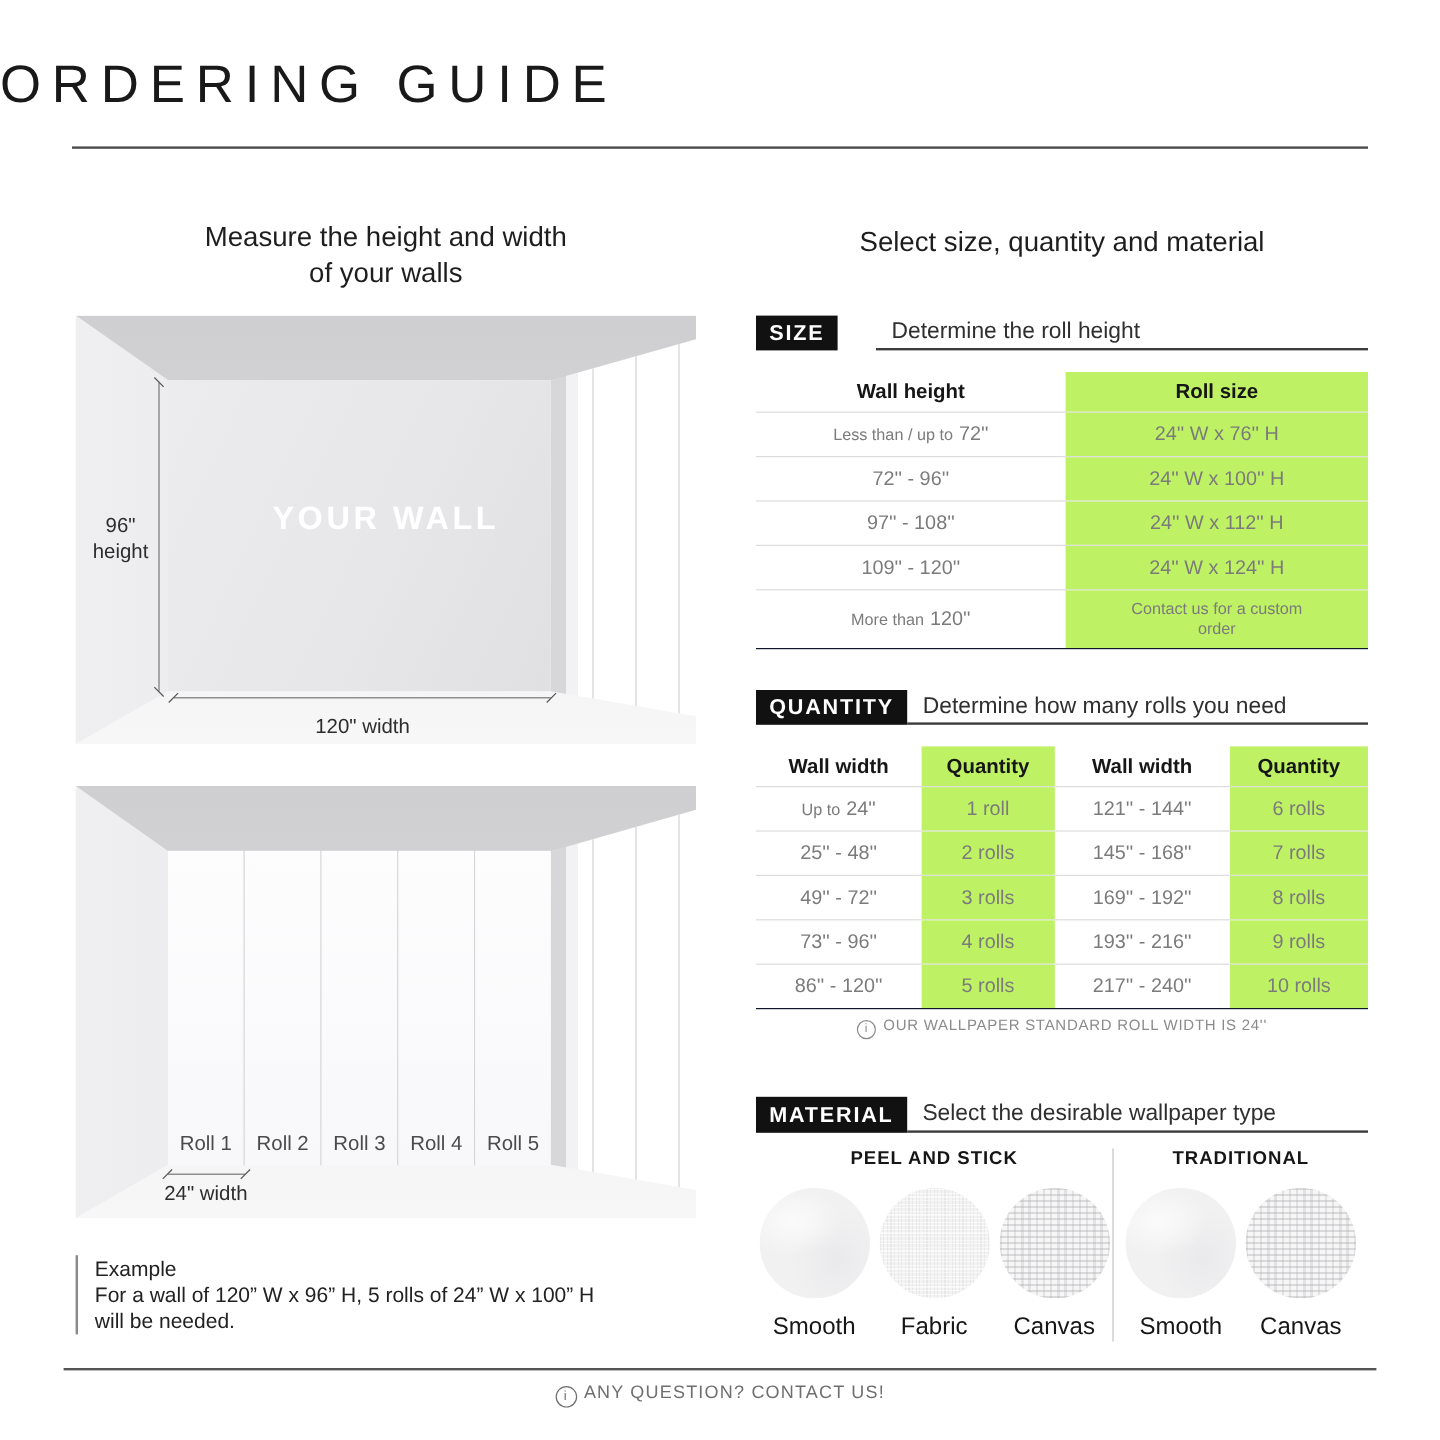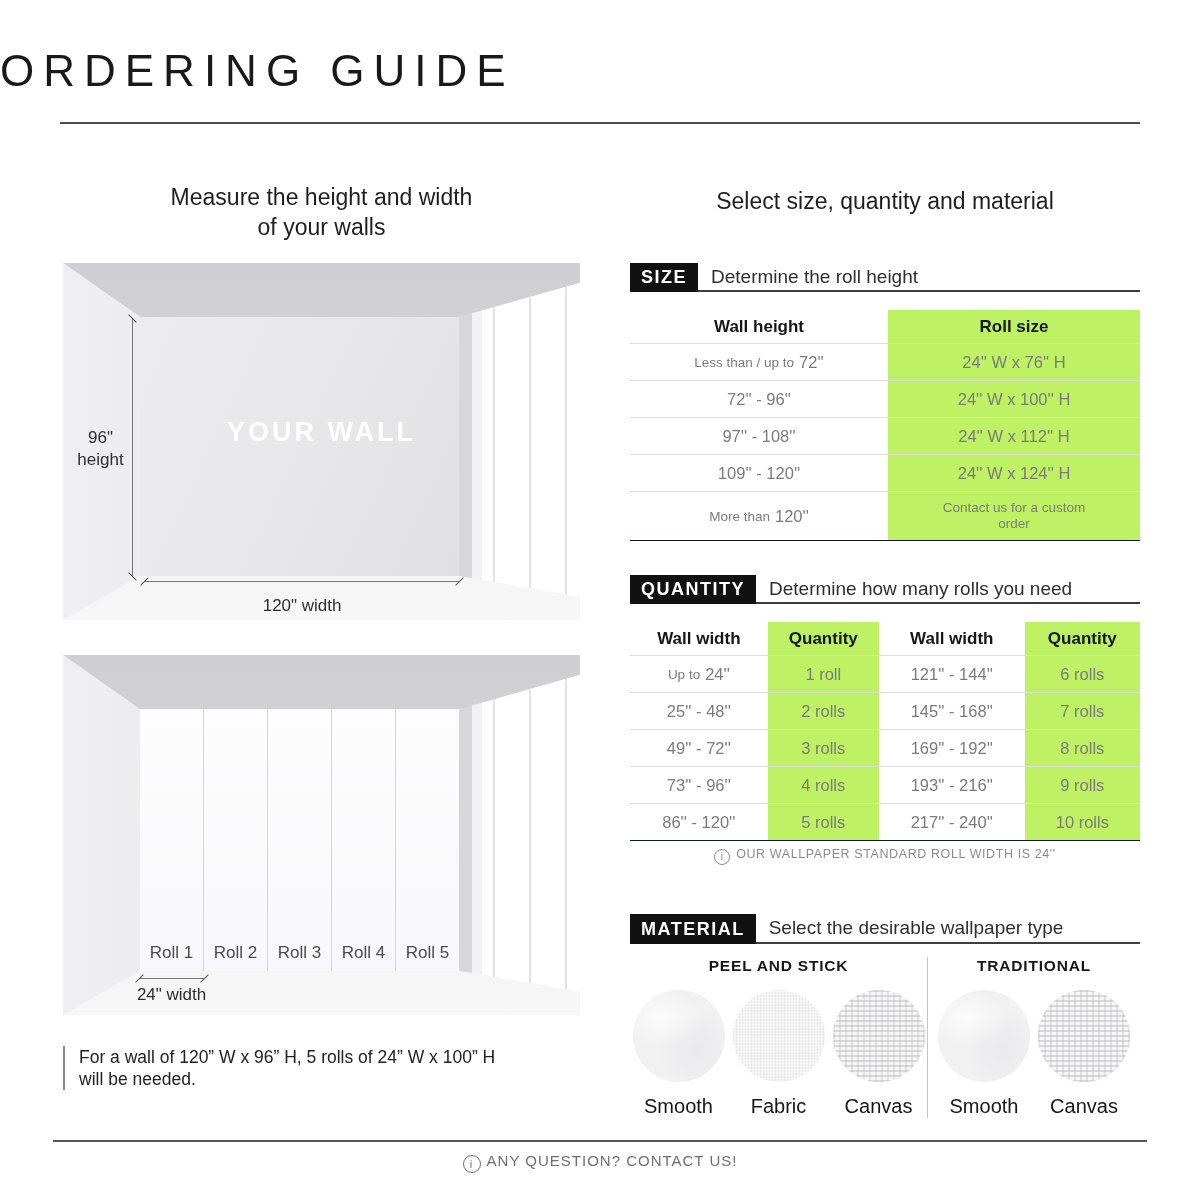--- a/index.html
+++ b/index.html
@@ -53,21 +53,21 @@
               border-right:1px solid #d6d6d9;position:relative;}
   .roll-panel:last-child{border-right:none;}
   .roll-label{position:absolute;bottom:8px;left:0;width:100%;text-align:center;font-size:17px;color:#4b4b4b;}
 
   
   .example{position:absolute;left:63px;top:1046px;border-left:2px solid #8a8a8a;
            padding-left:14px;font-size:17.5px;line-height:22px;color:#222;}
 
   
   .section-header{position:absolute;left:630px;width:510px;display:flex;align-items:stretch;}
-  #size-header{top:263px;height:29px;}
+  #size-header{top:263px;height:29px;gap:32px;}
   #quantity-header{top:575px;height:29px;}
   #material-header{top:914px;height:30px;}
   .badge{background:#111111;color:#ffffff;font-size:18px;font-weight:700;letter-spacing:1.5px;
          display:flex;align-items:center;padding:0 11px;}
   .section-sub{flex:1;border-bottom:2px solid #3d3d3d;display:flex;align-items:center;
                padding-left:13px;font-size:19px;color:#2f2f2f;}
 
   
   .dtable{position:absolute;left:630px;width:510px;border-bottom:1px solid #0f172a;}
   #size-table{top:310px;} #qty-table{top:622px;}
@@ -167,20 +167,21 @@
         </div>
         <div class="roll-panel">
           <div class="roll-label">Roll 5</div>
         </div>
       </div>
     <div class="measure-h measure-w2"></div>
     <div class="width-label-2">24" width</div>
   </div>
 
   <div class="example">
+    <div>Example</div>
     <div>For a wall of 120” W x 96” H, 5 rolls of 24” W x 100” H</div>
     <div>will be needed.</div>
   </div>
 
   <div class="col-heading right-heading">Select size, quantity and material</div>
 
   <div class="section-header" id="size-header">
     <div class="badge">SIZE</div>
     <div class="section-sub">Determine the roll height</div>
   </div>

